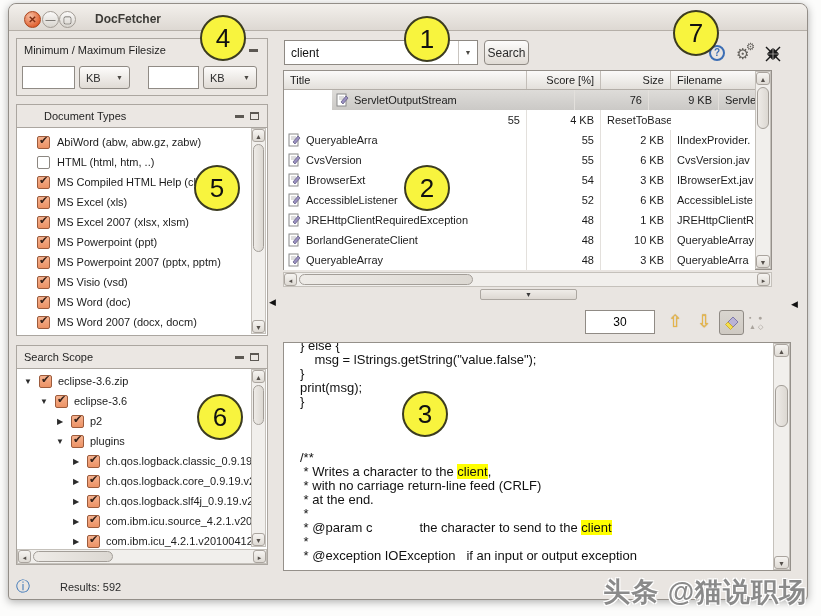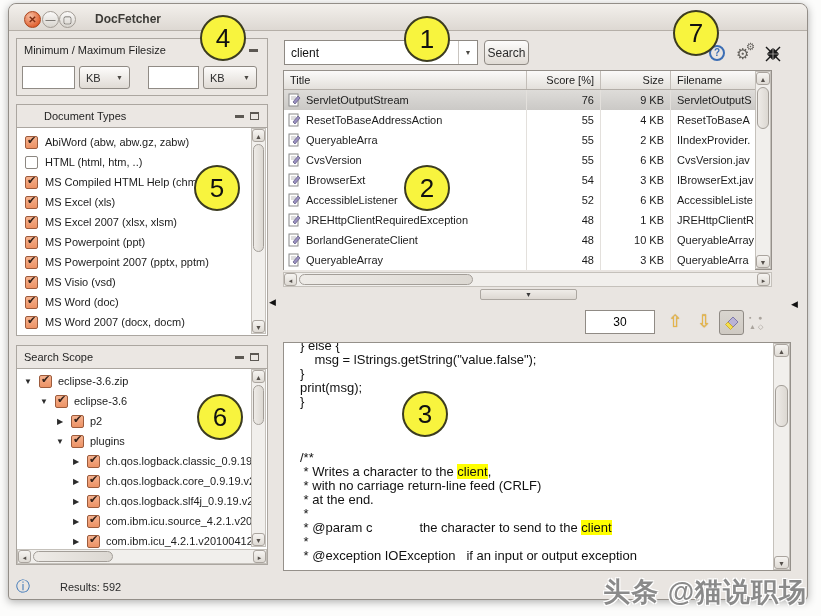--- a/index.html
+++ b/index.html
@@ -33,21 +33,21 @@
          font-size:11px; color:#2b2b2b; display:flex; align-items:center; justify-content:center; }
   .kbbtn { justify-content:space-between; padding:0 6px; }
   .dd-arrow { font-size:7px; color:#4c4944; }
 
   
   .cb { display:inline-block; width:13px; height:13px; border:1px solid #8c8781; border-radius:2px;
         background:#fff; position:relative; flex:none; }
   .cb.on { background:linear-gradient(#f5b28f,#ec9265); border-color:#9c5b3c; }
   .cb.on::after { content:"✔"; position:absolute; left:1px; top:-3px; font-size:11px; color:#35221a; }
 
-  .dt-row { display:flex; align-items:center; height:20px; padding-left:8px; gap:7px; }
+  .dt-row { display:flex; align-items:center; height:20px; padding-left:20px; gap:7px; }
   .dt-label, .tlabel { font-size:11px; color:#1c1c1c; white-space:nowrap; }
 
   
   .trow { display:flex; align-items:center; height:20px; gap:6px; white-space:nowrap; overflow:hidden; }
   .tarrow { width:10px; font-size:8px; color:#2b2b2b; text-align:center; flex:none; }
   .lvl0 { padding-left:6px; } .lvl1 { padding-left:22px; } .lvl2 { padding-left:38px; } .lvl3 { padding-left:54px; }
 
   
   .sbtrack { background:#f1efec; border:1px solid #c5c1bb; }
   .sbthumb { background:linear-gradient(90deg,#eeebe7,#dcd8d2); border:1px solid #a39e98; border-radius:6px; }
@@ -59,21 +59,21 @@
   .combo input { flex:1; border:none; outline:none; font-size:12px; padding:0 6px; color:#111;
                  font-family:"Liberation Sans", sans-serif; background:transparent; }
   .combo .arrowseg { width:19px; border-left:1px solid #c9c5c0; display:flex; align-items:center; justify-content:center; }
 
   
   .thead { display:grid; grid-template-columns:243px 74px 70px 84px;
            background:linear-gradient(#fbfaf9,#e3e0db); border-bottom:1px solid #b3aea8; }
   .thead .hc { font-size:11px; color:#1c1c1c; line-height:19px; padding:0 6px;
                border-right:1px solid #c3beb8; overflow:hidden; white-space:nowrap; }
   .rrow { display:grid; grid-template-columns:243px 74px 70px 84px; height:20px; background:#fff; }
-  .rrow.on { background:linear-gradient(#dedcd9,#cbc9c6); }
+  .rrow.on { background:linear-gradient(#dedcd9,#cbc9c6);margin-left:48px; }
   .rcell { font-size:11px; color:#1c1c1c; line-height:20px; padding:0 6px; white-space:nowrap;
            overflow:hidden; border-right:1px solid #e3e0dc; }
   .num { text-align:right; }
   .titlecell { display:flex; align-items:center; gap:5px; padding-left:4px; }
 
   
   .pline { height:14px; line-height:14px; font-family:Liberation Sans, sans-serif;
            font-size:13px; color:#111; white-space:pre; }
   .pline span { white-space:pre; }
   .hl { background:#ffff00; }
@@ -284,29 +284,20 @@
             <line x1="3" y1="6" x2="8" y2="6" stroke="#bbb"></line>
             <path d="M5 9 L10 3 L12 5 L7 11 Z" fill="#9a90c0" stroke="#5a5380" stroke-width="0.7"></path>
           </svg>
           <span>ServletOutputStream</span>
         </div>
       <div class="rcell num">76</div>
       <div class="rcell num">9 KB</div>
       <div class="rcell" style="border-right:none;">ServletOutputS</div>
     </div>
     <div class="rrow">
-      <div class="rcell titlecell">
-          <svg width="13" height="14" viewBox="0 0 13 14">
-            <rect x="1" y="1" width="9" height="12" fill="#fff" stroke="#8a8a8a"></rect>
-            <line x1="3" y1="4" x2="8" y2="4" stroke="#bbb"></line>
-            <line x1="3" y1="6" x2="8" y2="6" stroke="#bbb"></line>
-            <path d="M5 9 L10 3 L12 5 L7 11 Z" fill="#9a90c0" stroke="#5a5380" stroke-width="0.7"></path>
-          </svg>
-          <span>ResetToBaseAddressAction</span>
-        </div>
       <div class="rcell num">55</div>
       <div class="rcell num">4 KB</div>
       <div class="rcell" style="border-right:none;">ResetToBaseA</div>
     </div>
     <div class="rrow">
       <div class="rcell titlecell">
           <svg width="13" height="14" viewBox="0 0 13 14">
             <rect x="1" y="1" width="9" height="12" fill="#fff" stroke="#8a8a8a"></rect>
             <line x1="3" y1="4" x2="8" y2="4" stroke="#bbb"></line>
             <line x1="3" y1="6" x2="8" y2="6" stroke="#bbb"></line>

